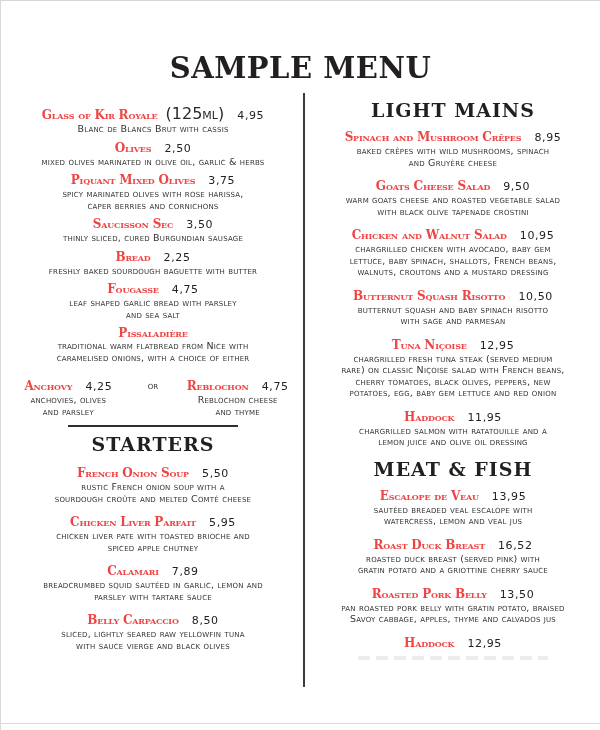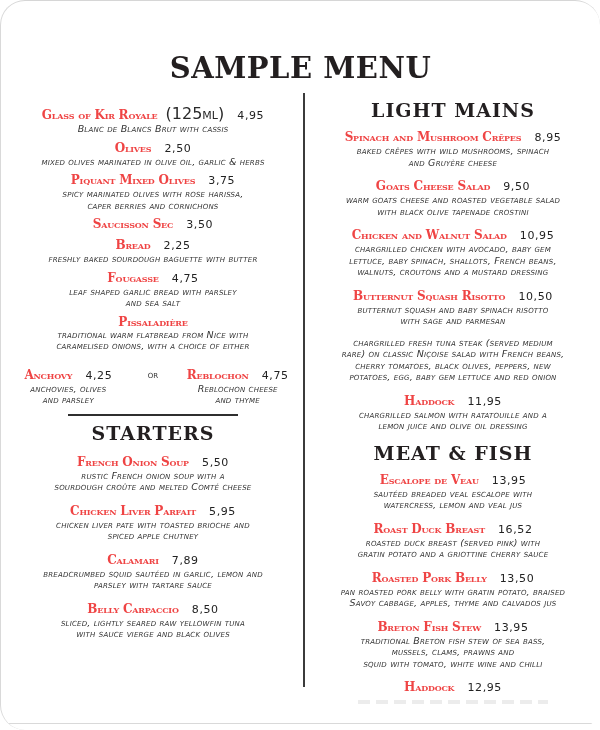--- a/index.html
+++ b/index.html
@@ -1,20 +1,20 @@
 <!DOCTYPE html>
 <html><head>
 <meta charset="utf-8">
 <style>
   html,body{margin:0;padding:0;background:#fff;}
   .page{
     position:relative;width:600px;height:730px;background:#ffffff;
     box-sizing:border-box;overflow:hidden;
     border-top:1px solid #d6d6d6;border-left:1px solid #d9d9d9;
-    font-family:"DejaVu Sans",sans-serif;color:#232323;border-radius:25px;
+    font-family:"DejaVu Sans",sans-serif;color:#232323;
   }
   .page-bottom-edge{position:absolute;left:0;top:722px;width:100%;height:1px;background:#d9d9d9;}
   .menu-title{
     position:absolute;top:50px;left:0;width:100%;text-align:center;
     font-family:"DejaVu Serif",serif;font-weight:bold;font-size:29px;
     letter-spacing:.5px;color:#231f20;
   }
   .divider-v{position:absolute;left:302px;top:92px;width:2px;height:594px;background:#3b3b3b;}
   .col{position:absolute;text-align:center;}
   .col-left{left:6px;top:106px;width:292px;}
@@ -30,24 +30,24 @@
   .col-right .item,.starters-group .item{margin-bottom:10px;}
   .head{line-height:14px;white-space:nowrap;}
   .nm{
     font-family:"DejaVu Serif",serif;font-weight:bold;font-variant:small-caps;
     font-size:12px;letter-spacing:-.2px;color:#ef4444;
   }
   .note{font-variant:small-caps;font-size:16px;color:#2a2a2a;margin-left:3px;}
   .pr{font-size:11px;letter-spacing:.6px;color:#222;margin-left:8px;}
   .desc{
     font-variant:small-caps;font-size:9.5px;line-height:11.5px;
-    letter-spacing:.2px;color:#333;white-space:pre-line;font-style:italic;
+    letter-spacing:.2px;color:#333;white-space:pre-line;
   }
   .item-pissaladiere{margin-bottom:15px;}
-  .choices{display:flex;justify-content:flex-end;align-items:flex-start;margin:0 0 5px 0;}
+  .choices{display:flex;justify-content:center;align-items:flex-start;margin:0 0 5px 0;}
   .choice{width:42%;text-align:center;}
   .or{width:16%;text-align:center;font-variant:small-caps;font-size:9.5px;color:#333;padding-top:2px;}
   .faded-line{
     width:190px;height:4px;margin:5px auto 0 auto;
     background:repeating-linear-gradient(90deg,#ececec 0 12px,transparent 12px 18px);
   }
 </style>
 </head>
 <body>
 
@@ -81,20 +81,21 @@
       </div>
       <div class="desc">spicy marinated olives with rose harissa,
 caper berries and cornichons</div>
     </div>
 
     <div class="item">
       <div class="head">
         <span class="nm">Saucisson Sec</span>
         <span class="pr">3,50</span>
       </div>
+      <div class="desc">thinly sliced, cured Burgundian sausage</div>
     </div>
 
     <div class="item">
       <div class="head">
         <span class="nm">Bread</span>
         <span class="pr">2,25</span>
       </div>
       <div class="desc">freshly baked sourdough baguette with butter</div>
     </div>
 
@@ -212,20 +213,24 @@
     <div class="item">
       <div class="head">
         <span class="nm">Butternut Squash Risotto</span>
         <span class="pr">10,50</span>
       </div>
       <div class="desc">butternut squash and baby spinach risotto
 with sage and parmesan</div>
     </div>
 
     <div class="item">
+      <div class="head">
+        <span class="nm">Tuna Niçoise</span>
+        <span class="pr">12,95</span>
+      </div>
       <div class="desc">chargrilled fresh tuna steak (served medium
 rare) on classic Niçoise salad with French beans,
 cherry tomatoes, black olives, peppers, new
 potatoes, egg, baby gem lettuce and red onion</div>
     </div>
 
     <div class="item">
       <div class="head">
         <span class="nm">Haddock</span>
         <span class="pr">11,95</span>
@@ -256,29 +261,20 @@
 
     <div class="item">
       <div class="head">
         <span class="nm">Roasted Pork Belly</span>
         <span class="pr">13,50</span>
       </div>
       <div class="desc">pan roasted pork belly with gratin potato, braised
 Savoy cabbage, apples, thyme and calvados jus</div>
     </div>
 
-    <div class="item">
-      <div class="head">
-        <span class="nm">Breton Fish Stew</span>
-        <span class="pr">13,95</span>
-      </div>
-      <div class="desc">traditional Breton fish stew of sea bass,
-mussels, clams, prawns and
-squid with tomato, white wine and chilli</div>
-    </div>
 
     <div class="item">
       <div class="head">
         <span class="nm">Haddock</span>
         <span class="pr">12,95</span>
       </div>
       <div class="faded-line"></div>
     </div>
   </div>
 

